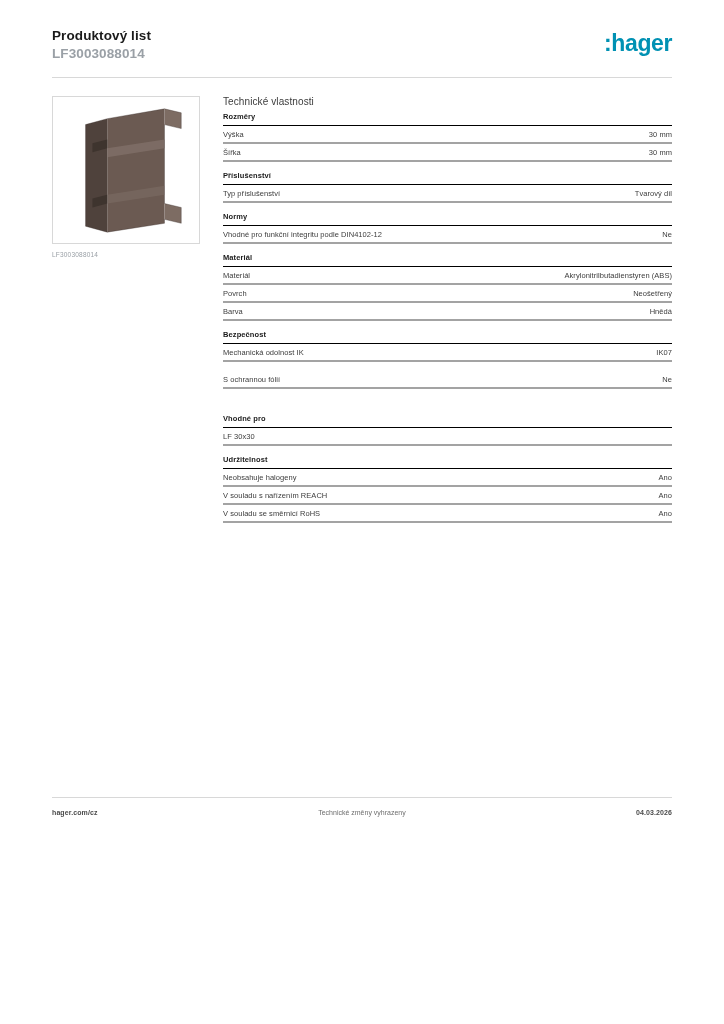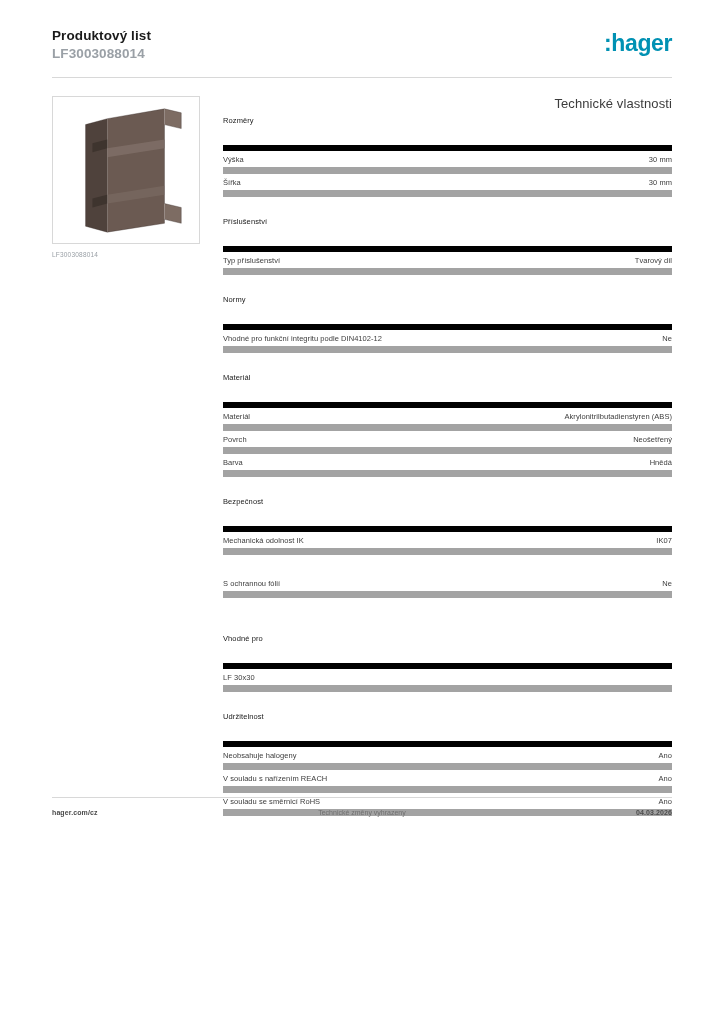--- a/index.html
+++ b/index.html
@@ -87,46 +87,45 @@
     font-size: 6.5px;
     color: #9aa0a6;
     letter-spacing: 0.2px;
   }
 
   .right-col {
     flex: 1 1 auto;
     padding-left: 23px;
   }
   .section-heading {
-    font-size: 13px;
+    font-size: 10px;
     color: #3c3c3c;
     padding-bottom: 5px;
     letter-spacing: 0.1px;
-    text-align: right;
   }
   .group {
-    margin-top: 20px;
+    margin-top: 9px;
   }
   .group.first { margin-top: 0; }
   .group-title {
     font-size: 7.5px;
-    font-weight: normal;
+    font-weight: bold;
     color: #1a1a1a;
-    padding-bottom: 20px;
-    border-bottom: 6px solid #000000;
+    padding-bottom: 4px;
+    border-bottom: 1px solid #000000;
     letter-spacing: 0.1px;
   }
   .row {
     display: flex;
     justify-content: space-between;
     align-items: baseline;
     font-size: 7.5px;
     color: #3c3c3c;
     padding: 4px 0 3px 0;
-    border-bottom: 7px solid #a3a3a3;
+    border-bottom: 2px solid #a3a3a3;
     letter-spacing: 0.05px;
   }
   .row .label { text-align: left; }
   .row .value { text-align: right; padding-left: 12px; }
   .gap-block { height: 16px; }
 
   
   .footer-rule {
     position: absolute;
     left: 52px;

